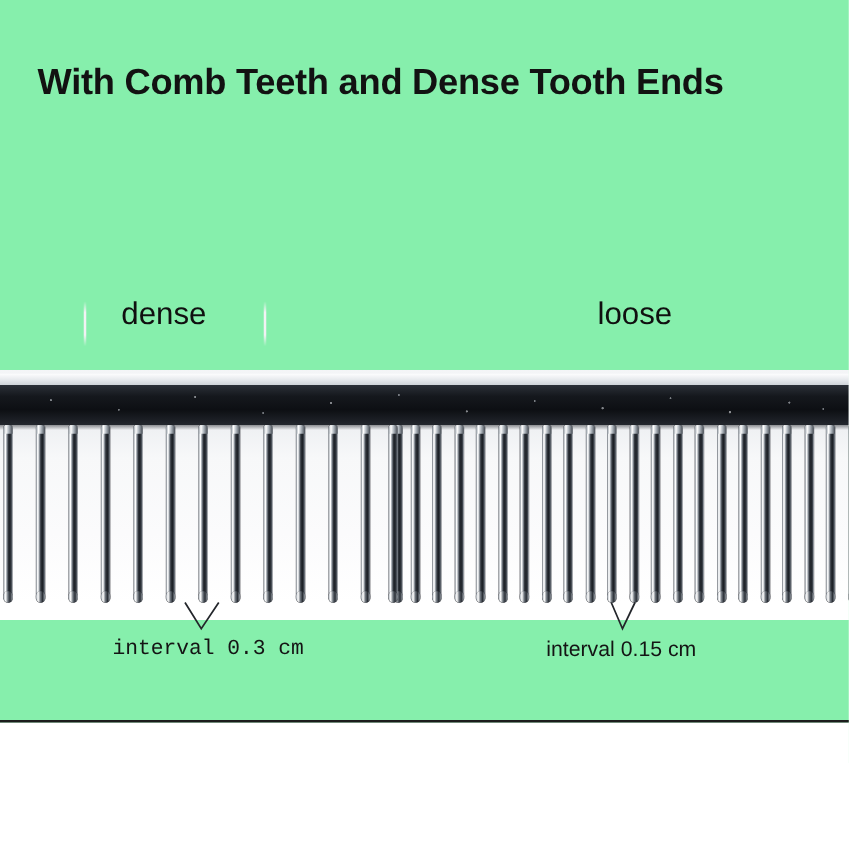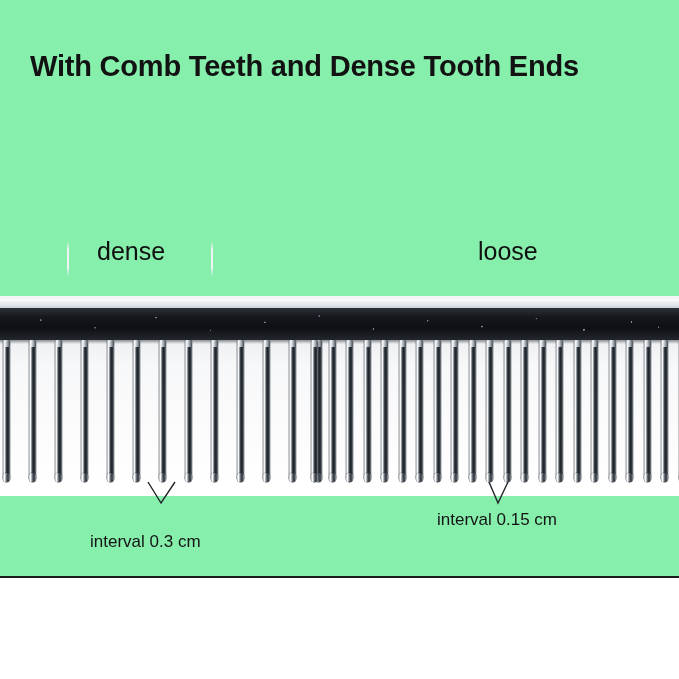--- a/index.html
+++ b/index.html
@@ -66,21 +66,21 @@
   .tooth .tip{position:absolute;left:0;bottom:0;width:100%;height:9px;
      border-radius:50% 50% 55% 55%;
      background:linear-gradient(to right,#b9c0c7 0%,#ffffff 22%,#6d747c 48%,#2a2f36 72%,#9aa1a8 100%);
      box-shadow:0 0 0 .4px rgba(30,34,40,.5);}
   .tooth .neck{position:absolute;left:0;top:0;width:100%;height:7px;
      border-radius:3px 3px 0 0;
      background:linear-gradient(to right,#9aa2aa 0%,#ffffff 25%,#b4bbc2 55%,#474d55 100%);}
 
   
   .interval-label{position:absolute;font-size:17px;color:#141414;white-space:nowrap;}
-  #interval-loose{left:90px;top:532px;}
+  #interval-loose{left:90px;top:510px;font-family:Liberation Mono, monospace;}
   #interval-dense{left:437px;top:510px;}
 </style>
 </head>
 <body>
 
 <div id="page">
 
   <div id="title">With Comb Teeth and Dense Tooth Ends</div>
 
   <div class="divider" id="divider-left"></div>

